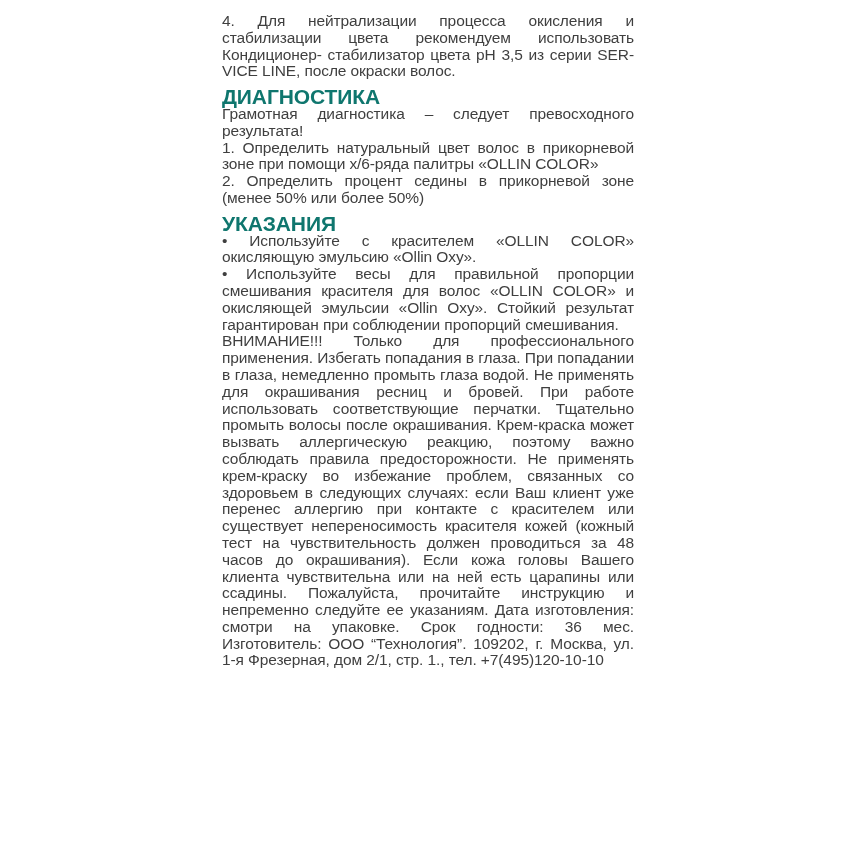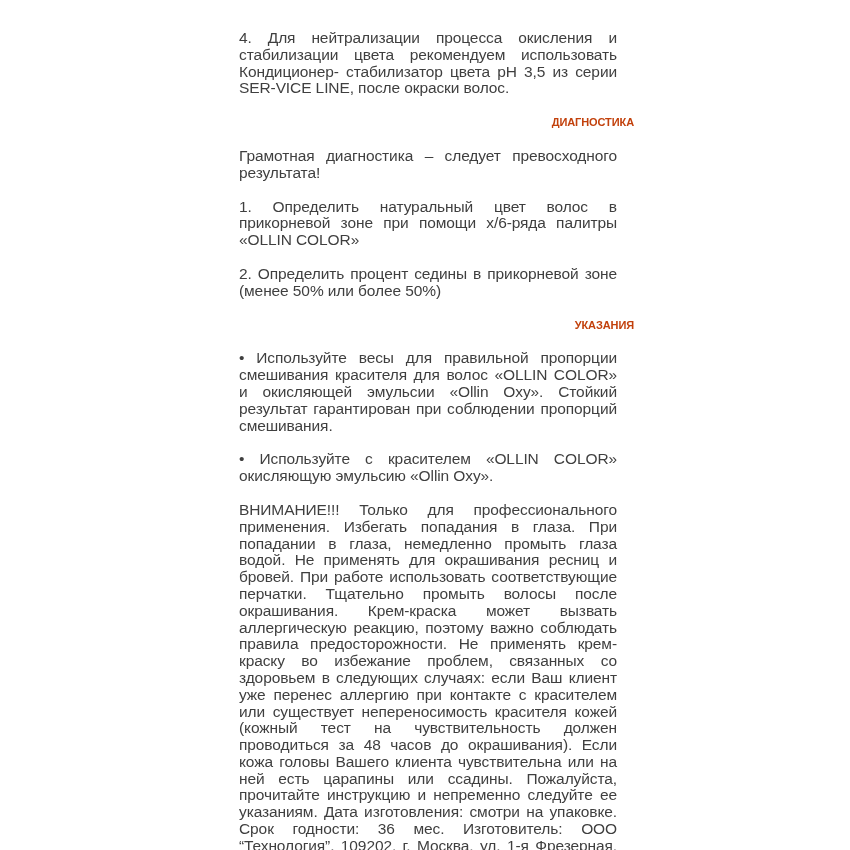--- a/index.html
+++ b/index.html
@@ -21,47 +21,47 @@
     width: 412px;
     color: #3f3f3f;
     font-size: 15.5px;
     line-height: 16.8px;
     letter-spacing: -0.1px;
   }
   .doc section { margin: 0; }
   .doc h2 {
     margin: 9px 0 0 0;
     padding: 0;
-    font-size: 11px;
+    font-size: 21px;
     line-height: 16.8px;
     font-weight: bold;
-    text-align: right;
-    color: #c2410c;
+    text-align: left;
+    color: #0f766e;
   }
   .doc p {
-    margin: 17px;
+    margin: 0;
     padding: 0;
     text-align: justify;
     text-justify: inter-word;
   }
 </style>
 </head>
 <body>
 
 <div class="doc" id="doc">
     <section>
       <p>4. Для нейтрализации процесса окисления и стабилизации цвета рекомендуем использовать Кондиционер- стабилизатор цвета pH 3,5 из серии SER-VICE LINE, после окраски волос.</p>
     </section>
     <section>
       <h2>ДИАГНОСТИКА</h2>
       <p>Грамотная диагностика – следует превосходного результата!</p>
       <p>1. Определить натуральный цвет волос в прикорневой зоне при помощи х/6-ряда палитры «OLLIN COLOR»</p>
       <p>2. Определить процент седины в прикорневой зоне (менее 50% или более 50%)</p>
     </section>
     <section>
       <h2>УКАЗАНИЯ</h2>
+      <p>• Используйте с красителем «OLLIN COLOR» окисляющую эмульсию «Ollin Oxy».</p>
       <p>• Используйте весы для правильной пропорции смешивания красителя для волос «OLLIN COLOR» и окисляющей эмульсии «Ollin Oxy». Стойкий результат гарантирован при соблюдении пропорций смешивания.</p>
-      <p>• Используйте с красителем «OLLIN COLOR» окисляющую эмульсию «Ollin Oxy».</p>
     </section>
     <section>
       <p>ВНИМАНИЕ!!! Только для профессионального применения. Избегать попадания в глаза. При попадании в глаза, немедленно промыть глаза водой. Не применять для окрашивания ресниц и бровей. При работе использовать соответствующие перчатки. Тщательно промыть волосы после окрашивания. Крем-краска может вызвать аллергическую реакцию, поэтому важно соблюдать правила предосторожности. Не применять крем-краску во избежание проблем, связанных со здоровьем в следующих случаях: если Ваш клиент уже перенес аллергию при контакте с красителем или существует непереносимость красителя кожей (кожный тест на чувствительность должен проводиться за 48 часов до окрашивания). Если кожа головы Вашего клиента чувствительна или на ней есть царапины или ссадины. Пожалуйста, прочитайте инструкцию и непременно следуйте ее указаниям. Дата изготовления: смотри на упаковке. Срок годности: 36 мес. Изготовитель: ООО “Технология”. 109202, г. Москва, ул. 1-я Фрезерная, дом 2/1, стр. 1., тел. +7(495)120-10-10</p>
     </section>
   </div>
 
 </body></html>

